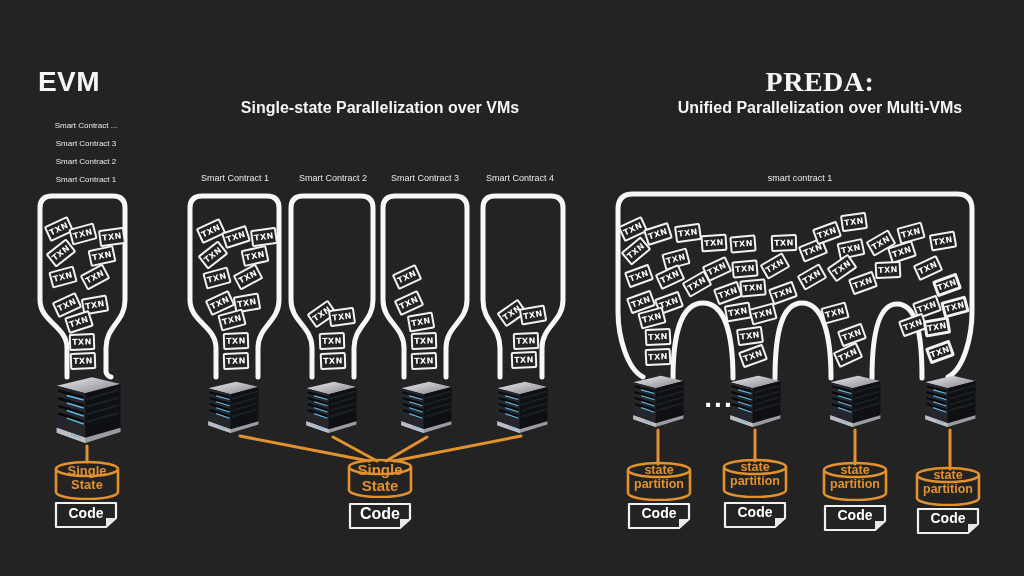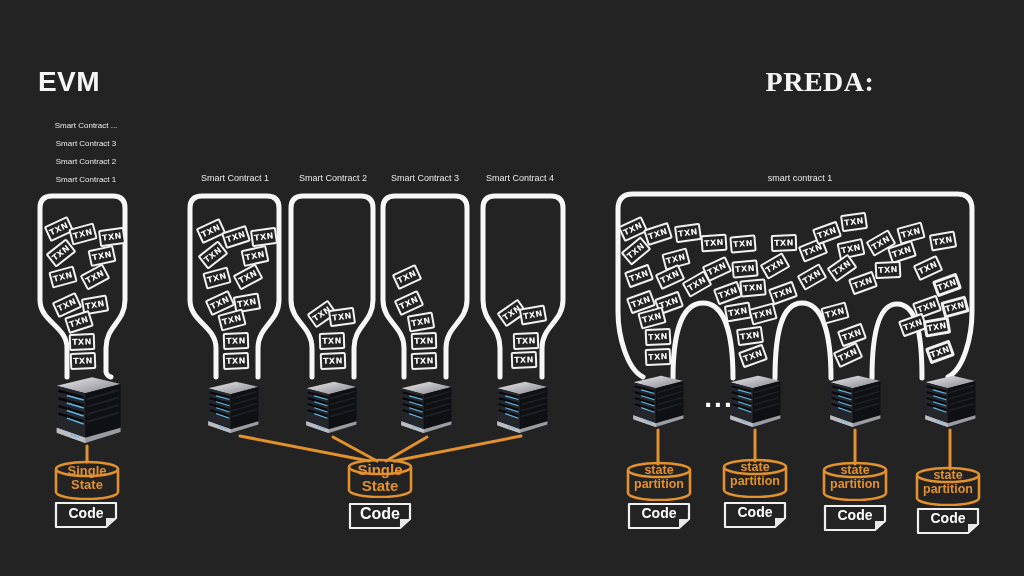--- a/index.html
+++ b/index.html
@@ -200,21 +200,23 @@
       <div class="txn" style="left: 658px; top: 337px; transform: translate(-50%, -50%) rotate(-3deg);">TXN</div>
       <div class="txn" style="left: 658px; top: 357px; transform: translate(-50%, -50%) rotate(-3deg);">TXN</div>
       <div class="txn" style="left: 750px; top: 336px; transform: translate(-50%, -50%) rotate(-8deg);">TXN</div>
       <div class="txn" style="left: 753px; top: 356px; transform: translate(-50%, -50%) rotate(-20deg);">TXN</div>
       <div class="txn" style="left: 852px; top: 335px; transform: translate(-50%, -50%) rotate(-20deg);">TXN</div>
       <div class="txn" style="left: 848px; top: 355px; transform: translate(-50%, -50%) rotate(-25deg);">TXN</div>
       <div class="txn bold" style="left: 940px; top: 352px; transform: translate(-50%, -50%) rotate(-20deg);">TXN</div>
     </div>
 
   <div class="label title" style="left:69px; top:66px;">EVM</div>
+  <div class="label subtitle" style="left:380px; top:99px;">Single-state Parallelization over VMs</div>
   <div class="label title" style="left:820px; top:66px;font-family:Liberation Serif, serif;">PREDA:</div>
+  <div class="label subtitle" style="left:820px; top:99px;">Unified Parallelization over Multi-VMs</div>
 
   <div class="sc-list-item" style="left:86px; top:121px;">Smart Contract ...</div>
   <div class="sc-list-item" style="left:86px; top:139px;">Smart Contract 3</div>
   <div class="sc-list-item" style="left:86px; top:157px;">Smart Contract 2</div>
   <div class="sc-list-item" style="left:86px; top:175px;">Smart Contract 1</div>
 
   <div class="label sc-label" style="left:235px; top:173px;">Smart Contract 1</div>
   <div class="label sc-label" style="left:333px; top:173px;">Smart Contract 2</div>
   <div class="label sc-label" style="left:425px; top:173px;">Smart Contract 3</div>
   <div class="label sc-label" style="left:520px; top:173px;">Smart Contract 4</div>

